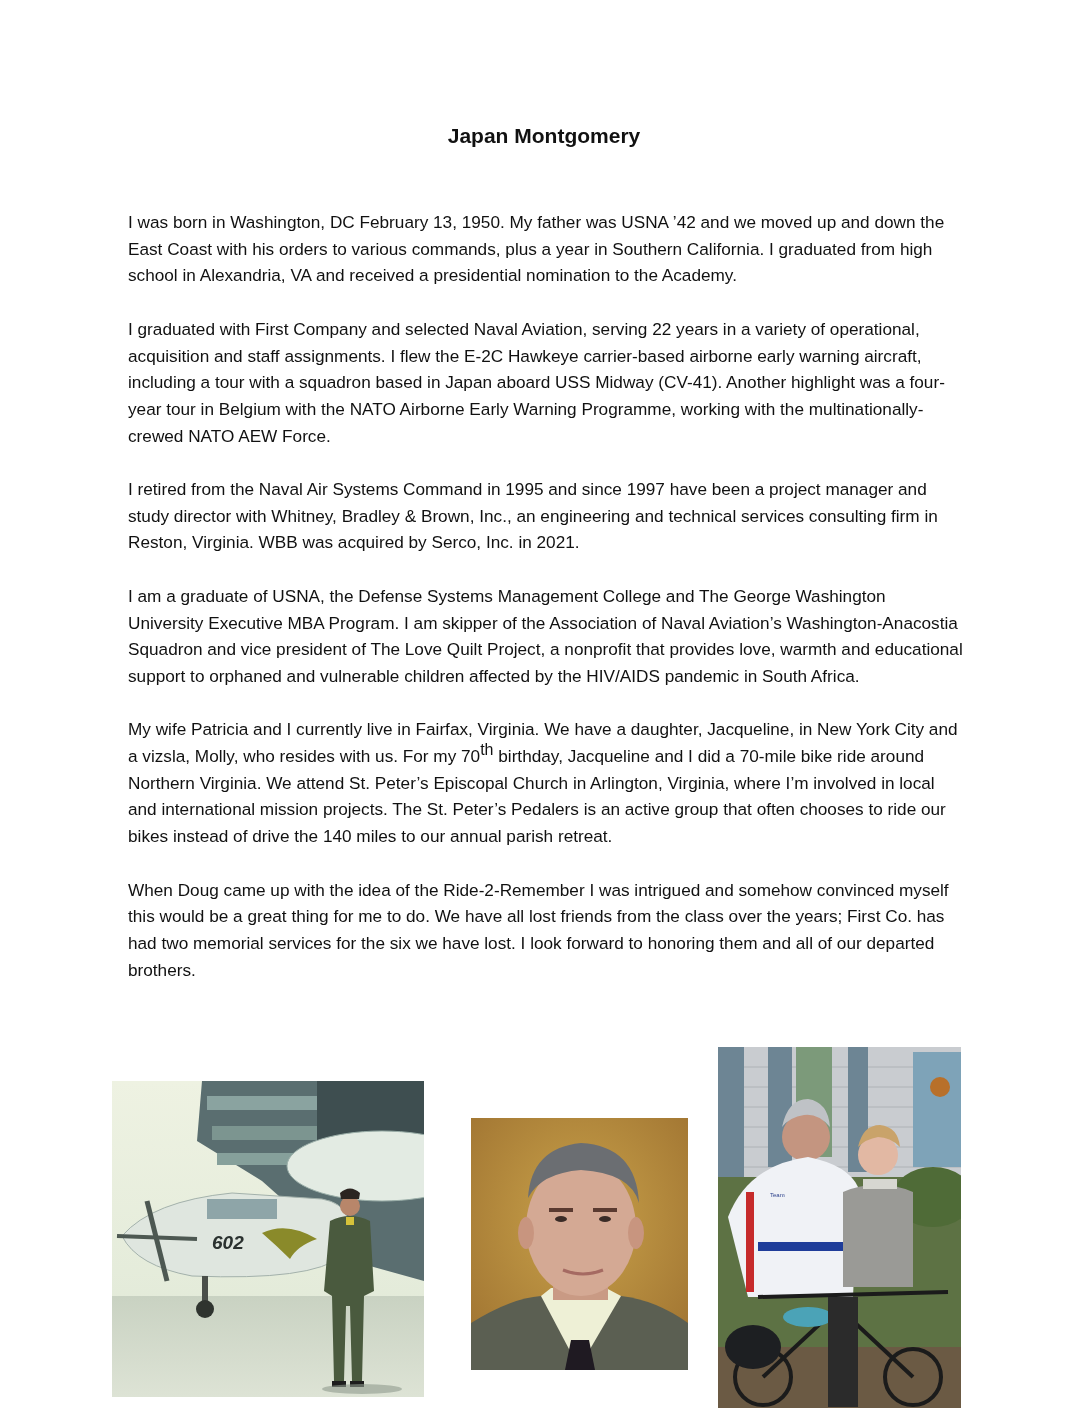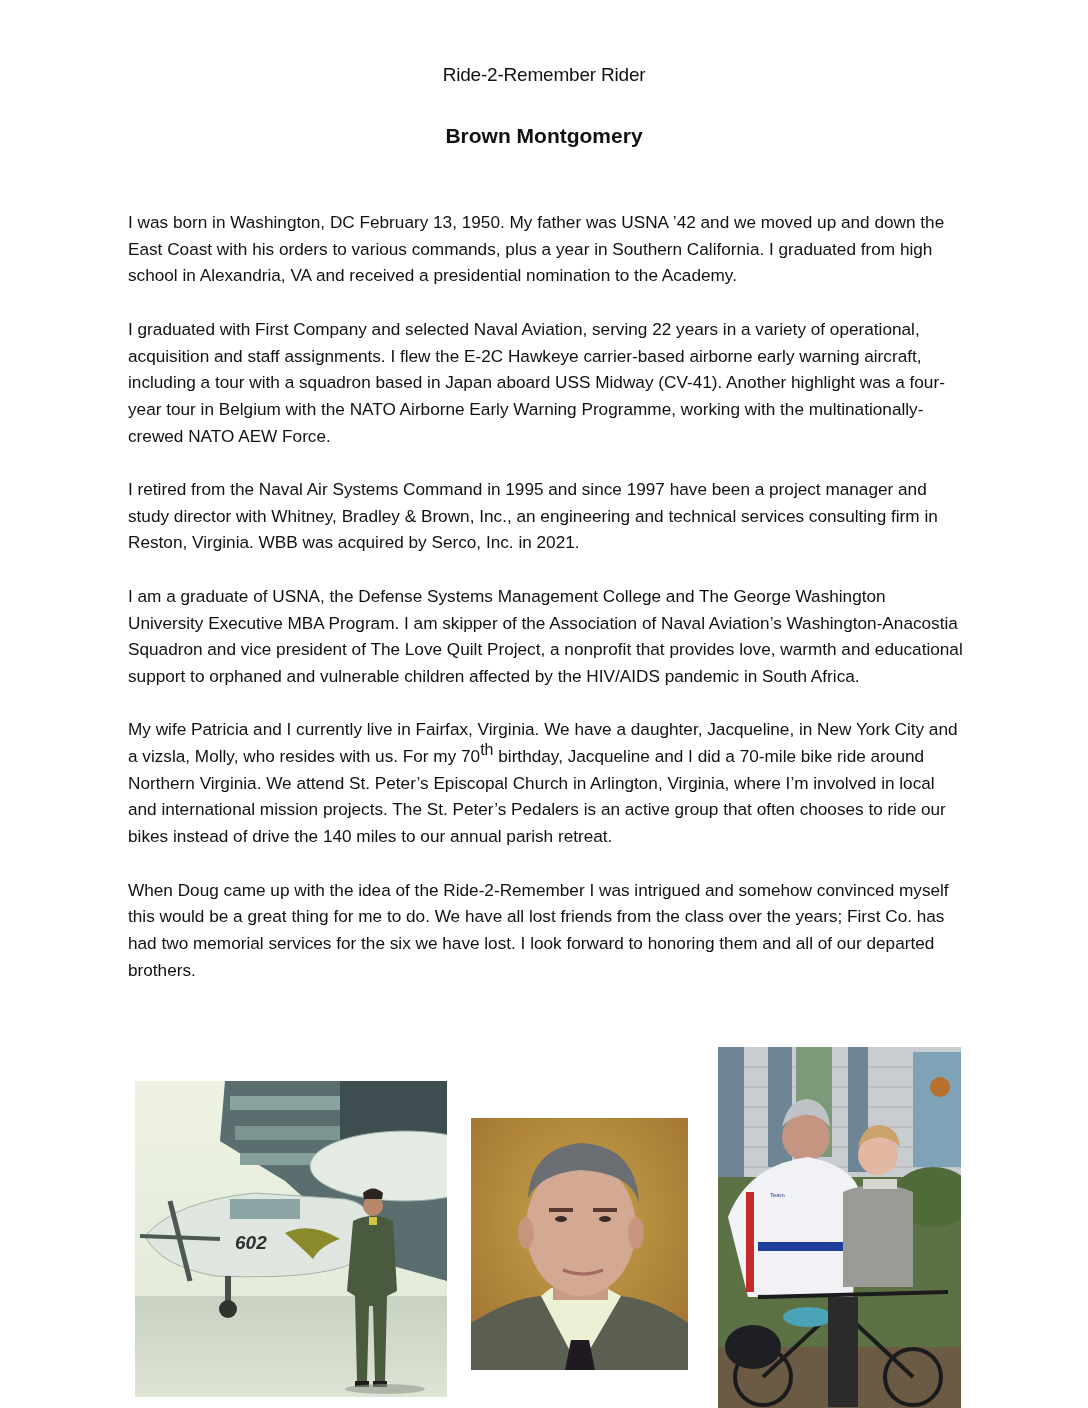--- a/index.html
+++ b/index.html
@@ -16,30 +16,29 @@
     }
     .body-text {
       position: absolute; left: 128px; top: 209px; width: 836px;
       font-family: "Liberation Sans", sans-serif; font-size: 17.2px; line-height: 26.7px; color: #111;
     }
     .body-text p { margin: 0 0 26.7px 0; }
     .body-text p.nogap { margin-bottom: 0; }
     sup { font-size: 16px; line-height: 0; vertical-align: super; }
     .photo { position: absolute; overflow: hidden; }
     .photo svg { display: block; width: 100%; height: 100%; }
-    #photo-aircraft { left: 135px; top: 1081px; width: 312px; height: 316px; }
+    #photo-aircraft { left: 112px; top: 1081px; width: 312px; height: 316px; }
     #photo-portrait { left: 471px; top: 1118px; width: 217px; height: 252px; }
     #photo-bikes { left: 718px; top: 1047px; width: 243px; height: 361px; }
   </style>
 </head>
 <body>
 
 <div class="page">
-  <div class="kicker">Ride-2-Remember Rider</div>
-  <div class="title">Brown Montgomery</div>
+  <div class="title">Japan Montgomery</div>
 
   <div class="body-text">
     <p>I was born in Washington, DC February 13, 1950.  My father was USNA ’42 and we moved up and down the East Coast with his orders to various commands, plus a year in Southern California. I graduated from high school in Alexandria, VA and received a presidential nomination to the Academy.</p>
     <p>I graduated with First Company and selected Naval Aviation, serving 22 years in a variety of operational, acquisition and staff assignments.  I flew the E-2C Hawkeye carrier-based airborne early warning aircraft, including a tour with a squadron based in Japan aboard USS Midway (CV-41).  Another highlight was a four-year tour in Belgium with the NATO Airborne Early Warning Programme, working with the multinationally-crewed NATO AEW Force.</p>
     <p>I retired from the Naval Air Systems Command in 1995 and since 1997 have been a project manager and study director with Whitney, Bradley &amp; Brown, Inc., an engineering and technical services consulting firm in Reston, Virginia. WBB was acquired by Serco, Inc. in 2021.</p>
     <p>I am a graduate of USNA, the Defense Systems Management College and The George Washington University Executive MBA Program.  I am skipper of the Association of Naval Aviation’s Washington-Anacostia Squadron and vice president of The Love Quilt Project, a nonprofit that provides love, warmth and educational support to orphaned and vulnerable children affected by the HIV/AIDS pandemic in South Africa.</p>
     <p><span>My wife Patricia and I currently live in Fairfax, Virginia. We have a daughter, Jacqueline, in New York City and a vizsla, Molly, who resides with us. For my 70</span><sup>th</sup><span> birthday, Jacqueline and I did a 70-mile bike ride around Northern Virginia. We attend St. Peter’s Episcopal Church in Arlington, Virginia, where I’m involved in local and international mission projects.  The St. Peter’s Pedalers is an active group that often chooses to ride our bikes instead of drive the 140 miles to our annual parish retreat.</span></p>
     <p class="nogap">When Doug came up with the idea of the Ride-2-Remember I was intrigued and somehow convinced myself this would be a great thing for me to do.  We have all lost friends from the class over the years; First Co. has had two memorial services for the six we have lost.  I look forward to honoring them and all of our departed brothers.</p>
   </div>
 

